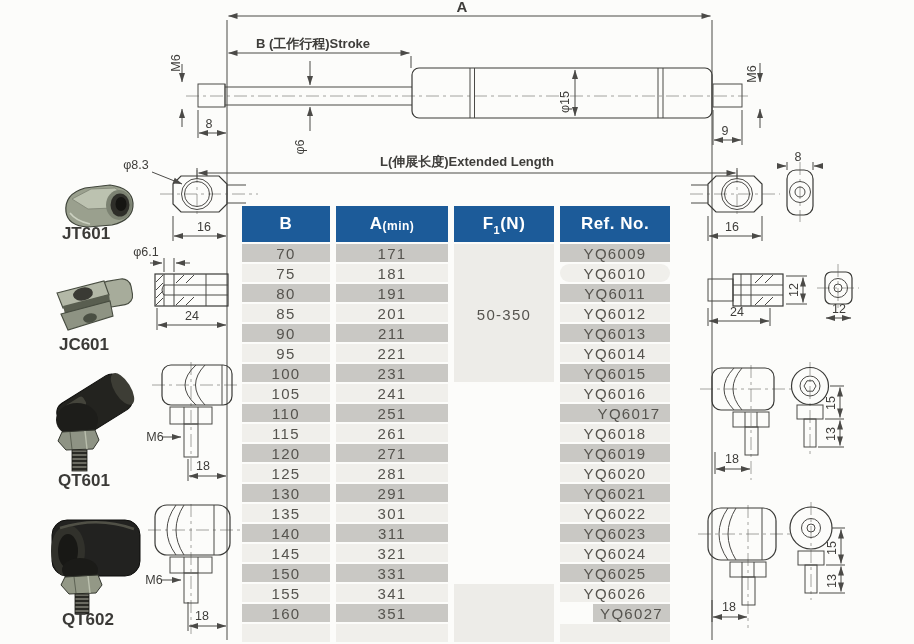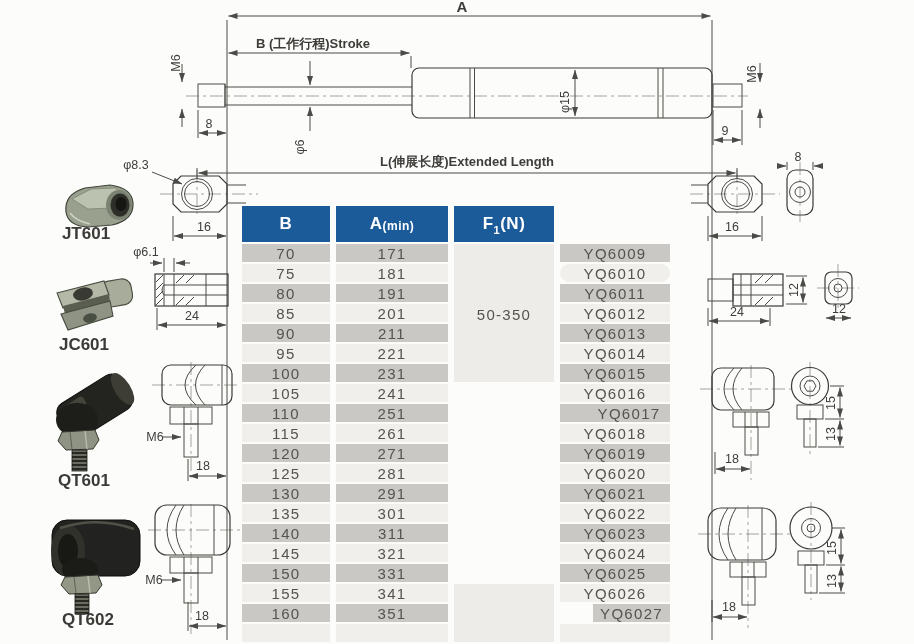--- a/index.html
+++ b/index.html
@@ -362,20 +362,23 @@
     <span>B</span>
   </div>
   <div class="hcell" style="grid-row:1;grid-column:2">
     <span>A</span>
         <span class="hsub">(min)</span>
   </div>
   <div class="hcell" style="grid-row:1;grid-column:3">
     <span>F</span>
         <span class="hsubscript">1</span>
         <span>(N)</span>
+  </div>
+  <div class="hcell" style="grid-row:1;grid-column:4">
+    <span>Ref. No.</span>
   </div>
 <div class="cell dark" style="grid-area: 2 / 1;">70</div>
       <div class="cell dark" style="grid-area: 2 / 2;">171</div>
       <div class="cell dark" style="grid-area: 2 / 4;">YQ6009</div>
       <div class="cell light" style="grid-area: 3 / 1;">75</div>
       <div class="cell light" style="grid-area: 3 / 2;">181</div>
       <div class="cell light" style="grid-area: 3 / 4; border-radius: 9px;">YQ6010</div>
       <div class="cell dark" style="grid-area: 4 / 1;">80</div>
       <div class="cell dark" style="grid-area: 4 / 2;">191</div>
       <div class="cell dark" style="grid-area: 4 / 4;">YQ6011</div>

